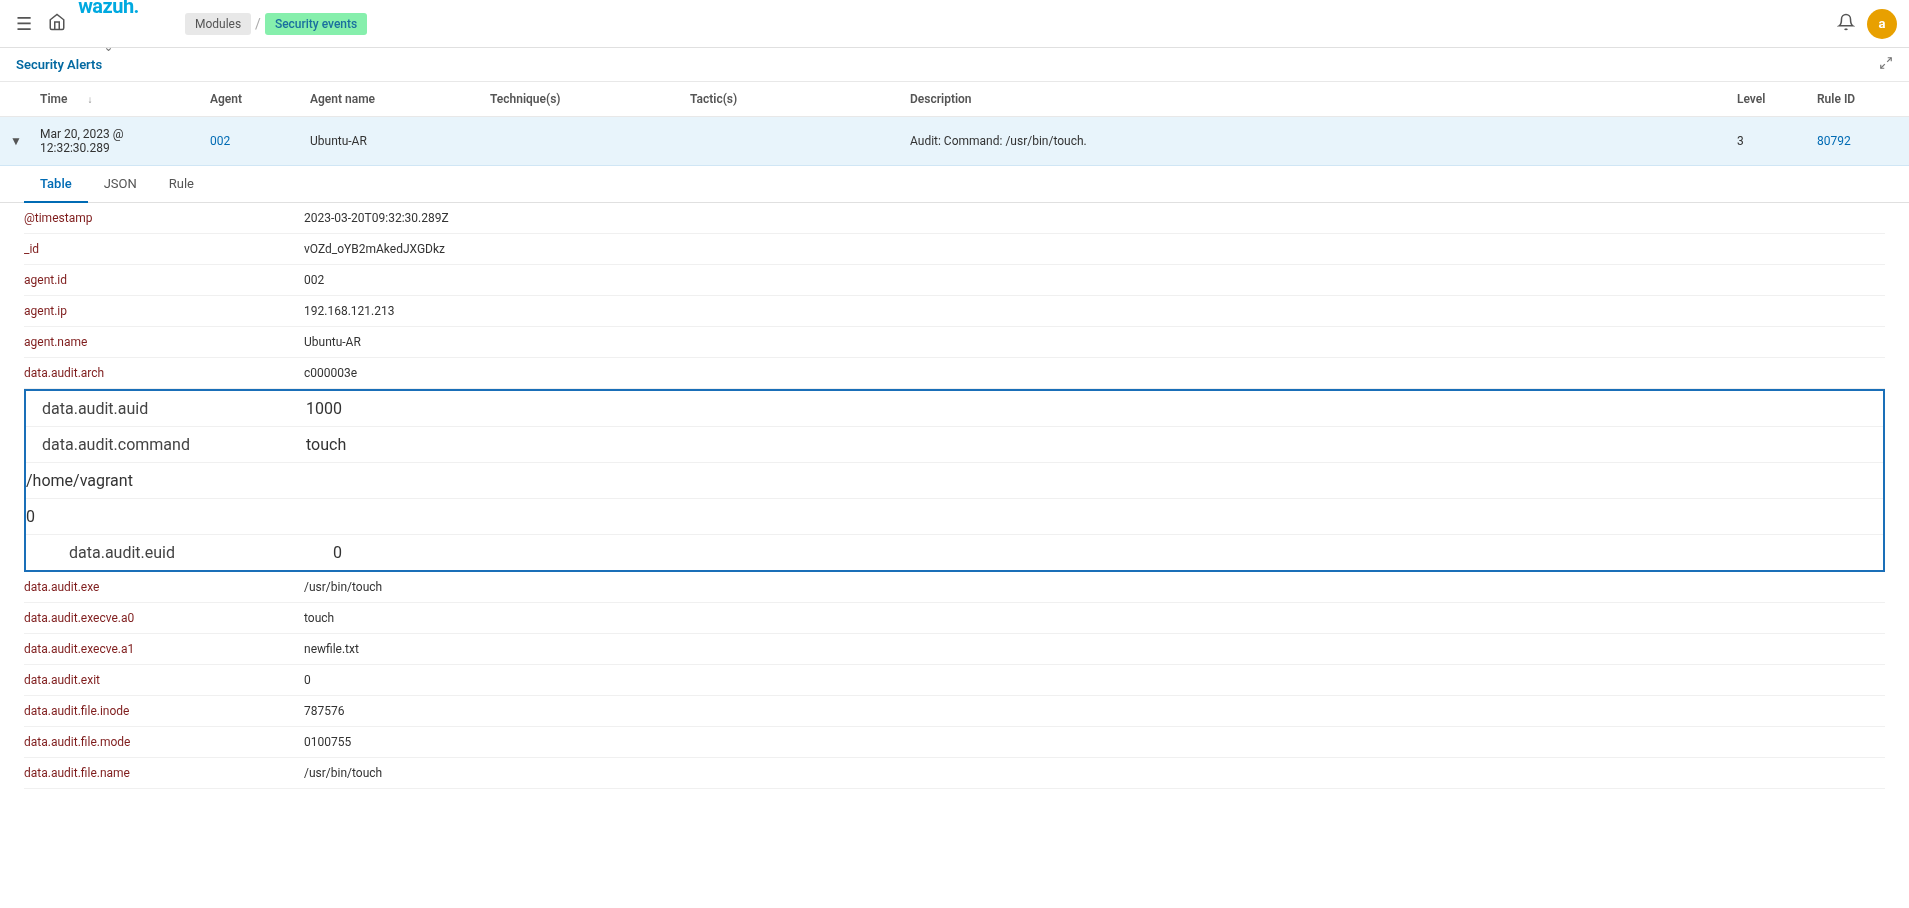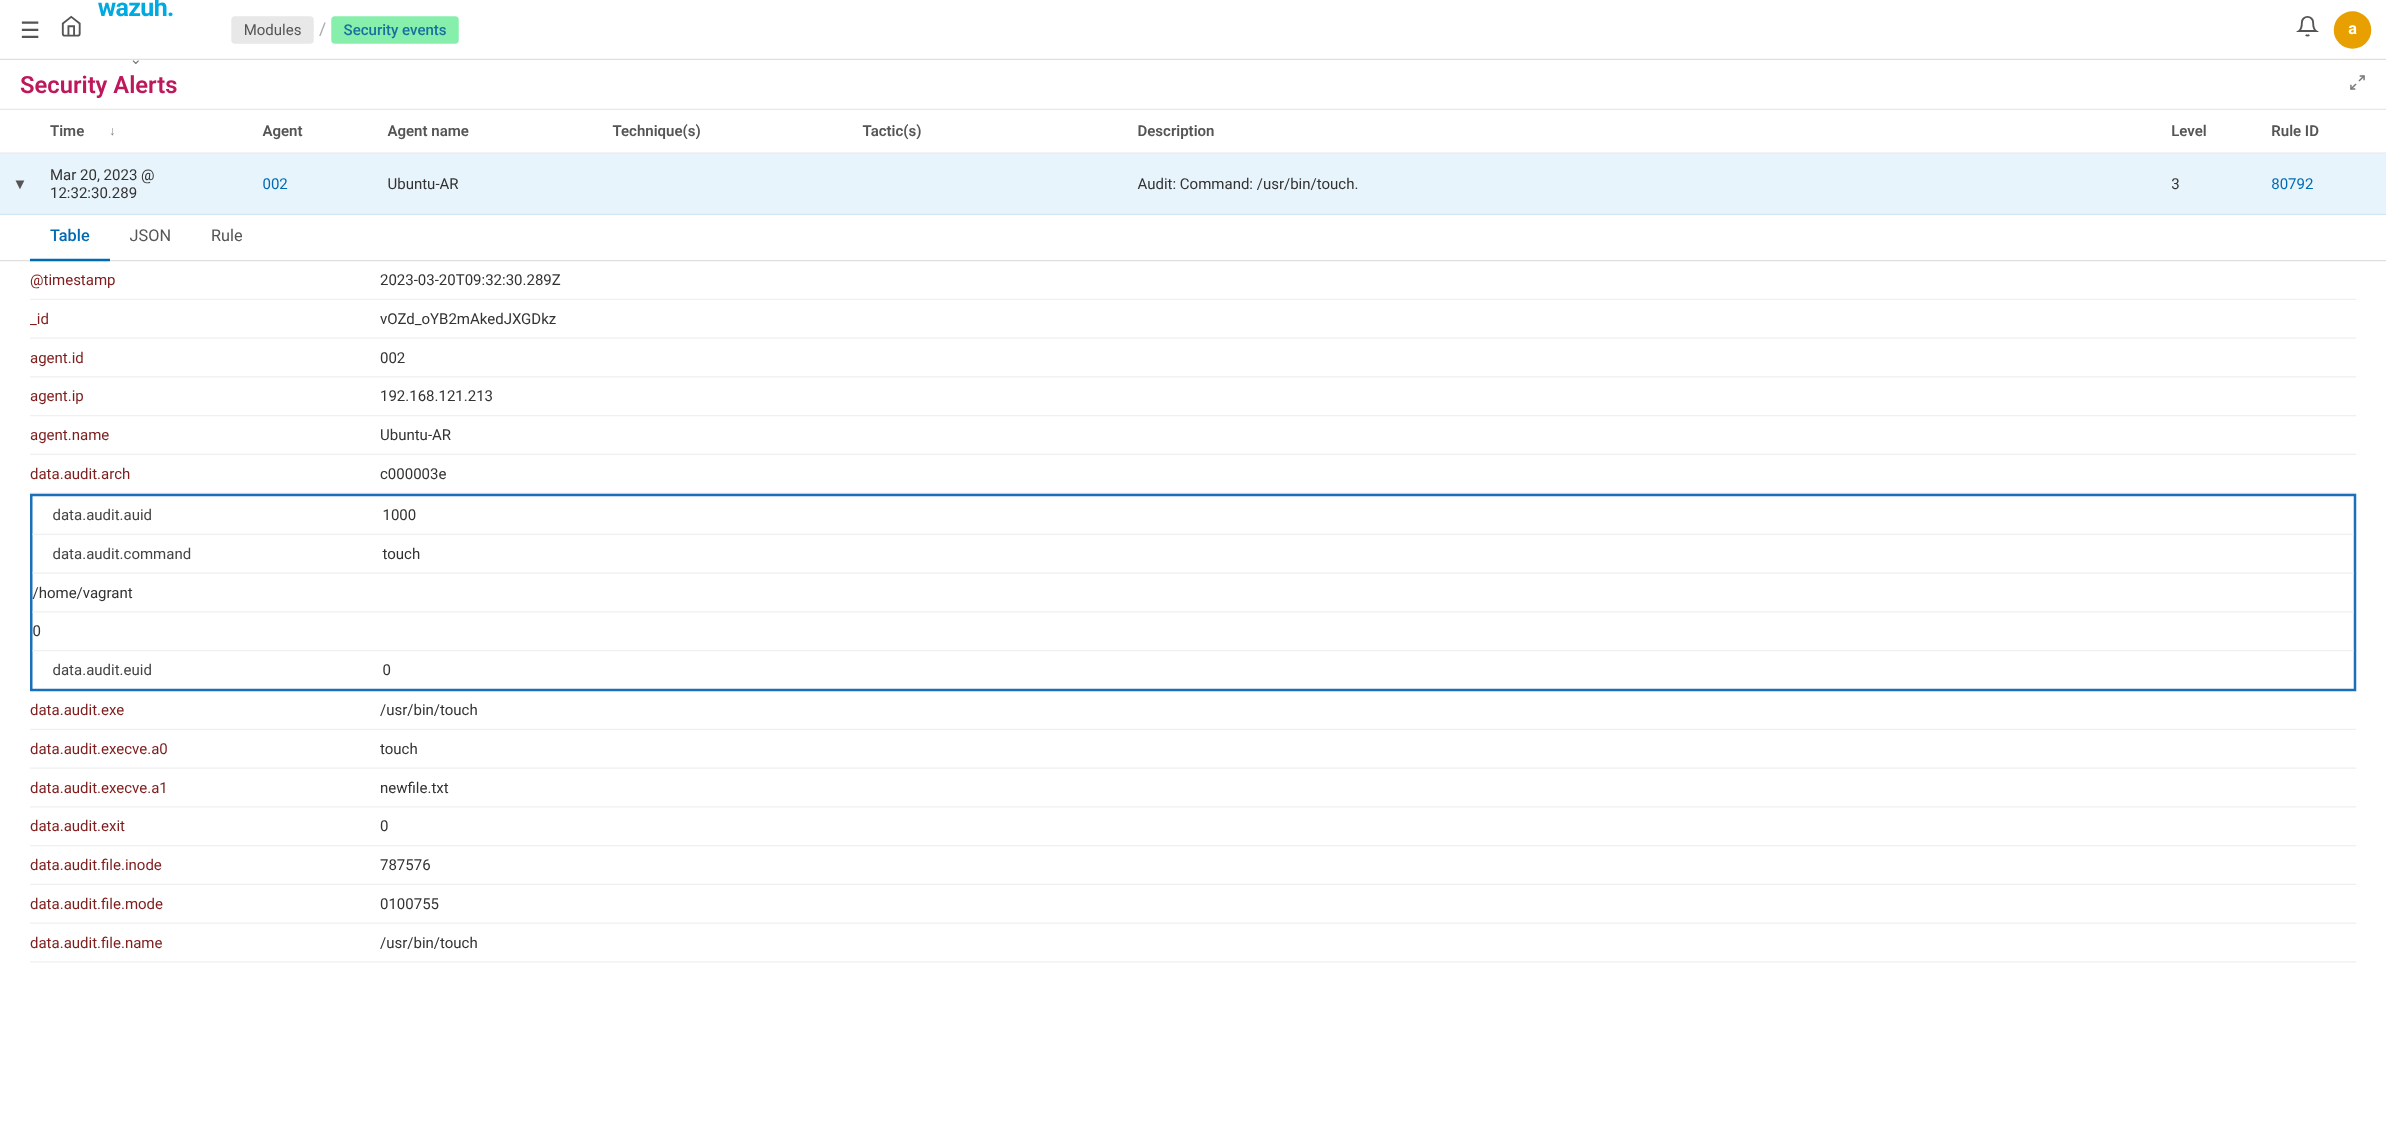--- a/index.html
+++ b/index.html
@@ -28,21 +28,21 @@
       width: 30px; height: 30px; border-radius: 50%; background: #e8a000; color: #fff;
       display: flex; align-items: center; justify-content: center; font-weight: 700; font-size: 13px; cursor: pointer;
     }
     .nav-notifications { font-size: 18px; color: #555; cursor: pointer; padding: 4px; }
 
     
     .alerts-header {
       display: flex; align-items: center; justify-content: space-between;
       padding: 8px 16px; border-bottom: 1px solid #e8e8e8; background: #fff;
     }
-    .alerts-title { font-size: 19px; font-weight: 600; color: #be185d; }
+    .alerts-title { font-size: 13px; font-weight: 600; color: #0369a1; }
     .alerts-expand { font-size: 14px; color: #777; cursor: pointer; }
 
     
     .table-header {
       display: grid;
       grid-template-columns: 32px 170px 100px 180px 200px 220px 1fr 80px 100px;
       background: #fff; border-bottom: 1px solid #e8e8e8;
       padding: 0; font-size: 12px; color: #555; font-weight: 600;
     }
     .th-cell {
@@ -73,24 +73,24 @@
     
     .kv-table { padding: 0 24px; }
     .kv-row {
       display: grid; grid-template-columns: 280px 1fr;
       border-bottom: 1px solid #f0f0f0; font-size: 12px;
     }
     .kv-key { padding: 8px 0; color: #7f1d1d; font-weight: 400; }
     .kv-val { padding: 8px 0; color: #333; }
     .highlight-row {
       display: grid; grid-template-columns: 280px 1fr;
-      border-bottom: 1px solid #f0f0f0; font-size: 12px;
+      border-bottom: 1px solid #f0f0f0; font-size: 16px;
       padding: 0 0;
     }
-    .highlight-row:last-child { border-bottom: none; }
+    .highlight-row:last-child { border-bottom: none; margin-left: 27px; }
     .highlight-key { padding: 8px 16px; color: #444; }
     .highlight-val { padding: 8px 0; color: #333; }
 
     .scroll-area { overflow-y: auto; height: calc(908px - 48px - 48px - 46px - 46px); }
   </style>
 </head>
 <body>
 
 <div class="top-nav">
   <span class="nav-hamburger">☰</span>

